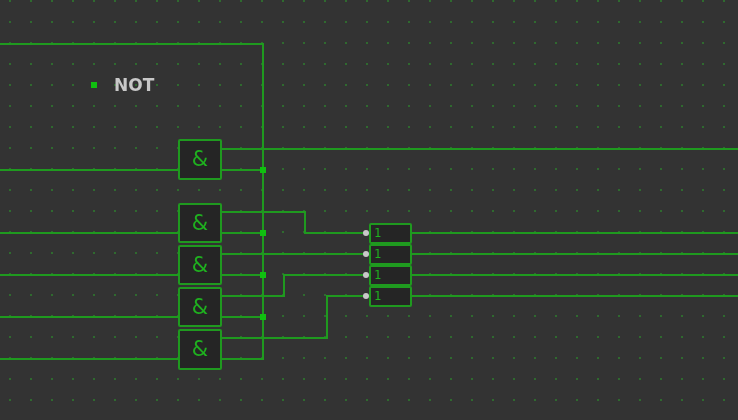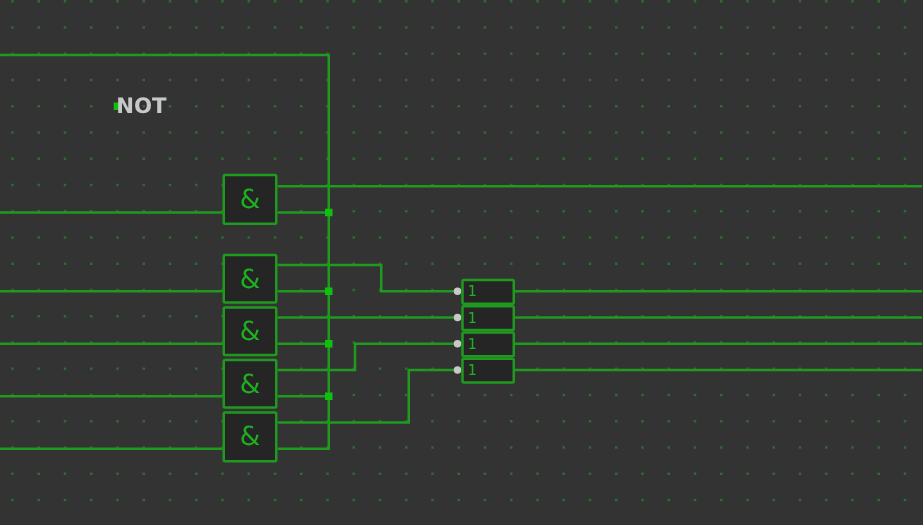--- a/index.html
+++ b/index.html
@@ -748,21 +748,21 @@
   <g id="bubbles">
       <circle cx="366" cy="233" r="3" fill="#c8c8c8"></circle>
       <circle cx="366" cy="254" r="3" fill="#c8c8c8"></circle>
       <circle cx="366" cy="275" r="3" fill="#c8c8c8"></circle>
       <circle cx="366" cy="296" r="3" fill="#c8c8c8"></circle>
     </g>
 </svg>
 
 <div id="label-layer">
     <div class="marker" style="left: 91px; top: 82px;"></div>
-    <div class="label" style="left: 93px; top: 75px;">NOT</div>
+    <div class="label" style="left: 114px; top: 75px;">NOT</div>
   </div>
 <div id="gate-layer">
     <div class="gate and-gate" style="left: 178px; top: 139px; width: 44px; height: 41px;">
       <div class="gate-sym">&amp;</div>
     </div>
     <div class="gate and-gate" style="left: 178px; top: 203px; width: 44px; height: 40px;">
       <div class="gate-sym">&amp;</div>
     </div>
     <div class="gate and-gate" style="left: 178px; top: 245px; width: 44px; height: 40px;">
       <div class="gate-sym">&amp;</div>

